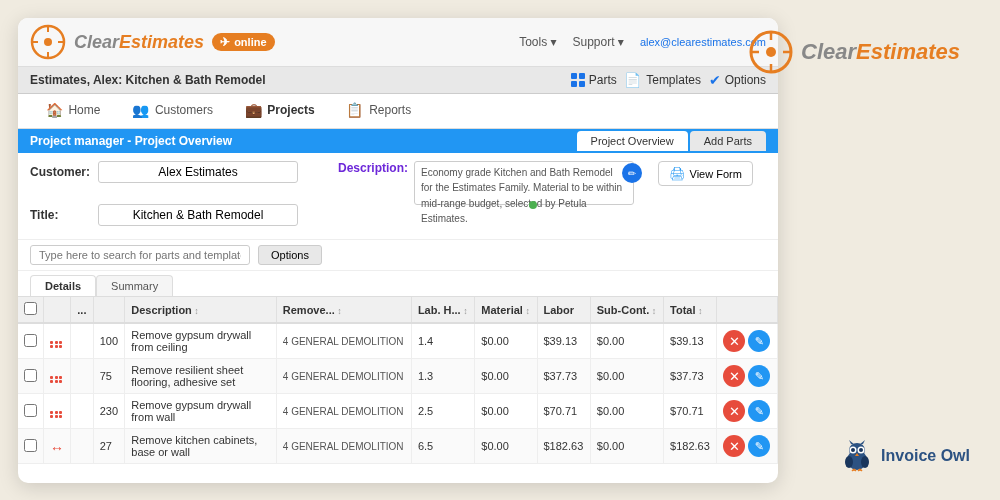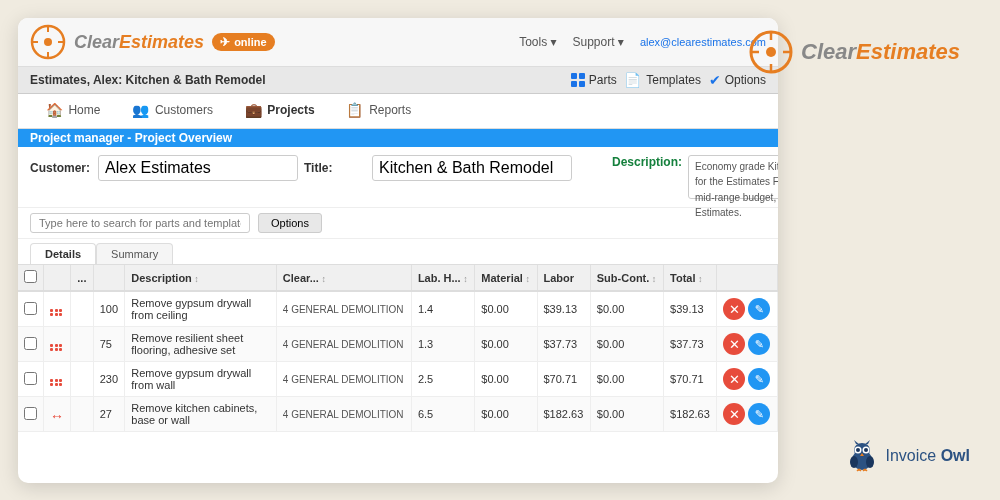--- a/index.html
+++ b/index.html
@@ -178,27 +178,28 @@
       font-weight: bold;
       font-size: 12px;
       color: #333;
       width: 60px;
       flex-shrink: 0;
     }
     .form-input {
       border: 1px solid #ccc;
       border-radius: 3px;
       padding: 3px 6px;
-      font-size: 16px;
+      font-size: 12px;
       width: 200px;
+      text-align: center;
     }
     .form-desc-label {
       font-weight: bold;
       font-size: 12px;
-      color: #15803d;
+      color: #6d28d9;
       margin-left: 20px;
       flex-shrink: 0;
     }
     .form-desc-box {
       border: 1px solid #ccc;
       border-radius: 3px;
       padding: 3px 6px;
       font-size: 11px;
       width: 220px;
       height: 44px;
@@ -379,21 +380,21 @@
     }
     .owl-icon {
       width: 32px;
       height: 32px;
     }
     .invoice-text {
       font-size: 16px;
       color: #333;
       font-weight: normal;
     }
-    .invoice-text span { color: #2c5282; font-weight: normal; }
+    .invoice-text span { color: #2c5282; font-weight: bold; }
 
     .green-dot {
       width: 8px;
       height: 8px;
       background: #4caf50;
       border-radius: 50%;
       display: inline-block;
     }
   </style>
 </head>
@@ -464,25 +465,29 @@
       <span>Projects</span>
     </div>
     <div class="nav-tab">
       <span class="tab-icon">📋</span>
       <span>Reports</span>
     </div>
   </div>
 
   <div class="section-bar">
     <span>Project manager - Project Overview</span>
+    <div class="section-tabs">
+      <div class="section-tab active">Project Overview</div>
+      <div class="section-tab">Add Parts</div>
+    </div>
   </div>
 
   <div class="form-area">
     <div style="display:flex;align-items:flex-start;gap:8px;">
-      <div style="display:flex;gap:6px;flex:0 0 auto;">
+      <div style="display:flex;flex-direction:column;gap:16px;flex:0 0 auto;">
         <div class="form-row">
           <span class="form-label">Customer:</span>
           <input class="form-input" type="text" value="Alex Estimates" style="">
         </div>
         <div class="form-row">
           <span class="form-label">Title:</span>
           <input class="form-input" type="text" value="Kitchen &amp; Bath Remodel" style="">
         </div>
       </div>
       <div style="display:flex;align-items:flex-start;margin-left:12px;gap:6px;flex:1;">
@@ -516,21 +521,21 @@
     <table>
       <thead>
         <tr>
           <th class="cb-col">
             <input type="checkbox" style="">
           </th>
           <th></th>
           <th>...</th>
           <th></th>
           <th class="sortable">Description</th>
-          <th class="sortable">Clear...</th>
+          <th class="sortable">Remove...</th>
           <th class="sortable">Lab. H...</th>
           <th class="sortable">Material</th>
           <th>Labor</th>
           <th class="sortable">Sub-Cont.</th>
           <th class="sortable">Total</th>
           <th></th>
         </tr>
       </thead>
       <tbody id="table-body">
       <tr>

